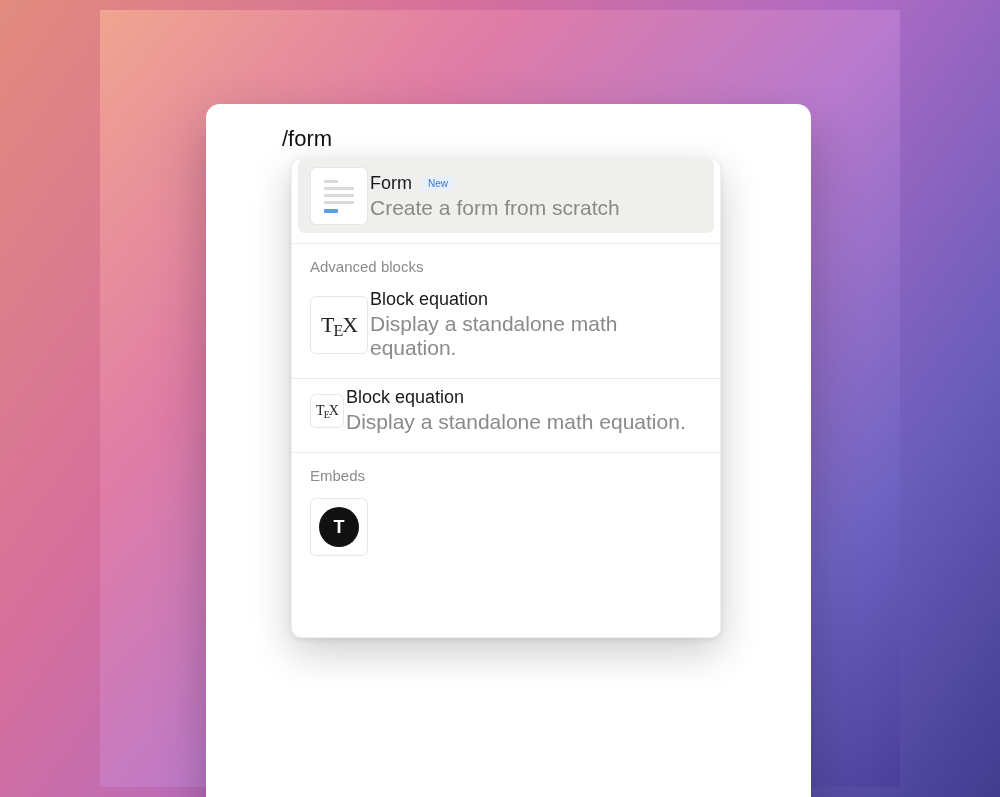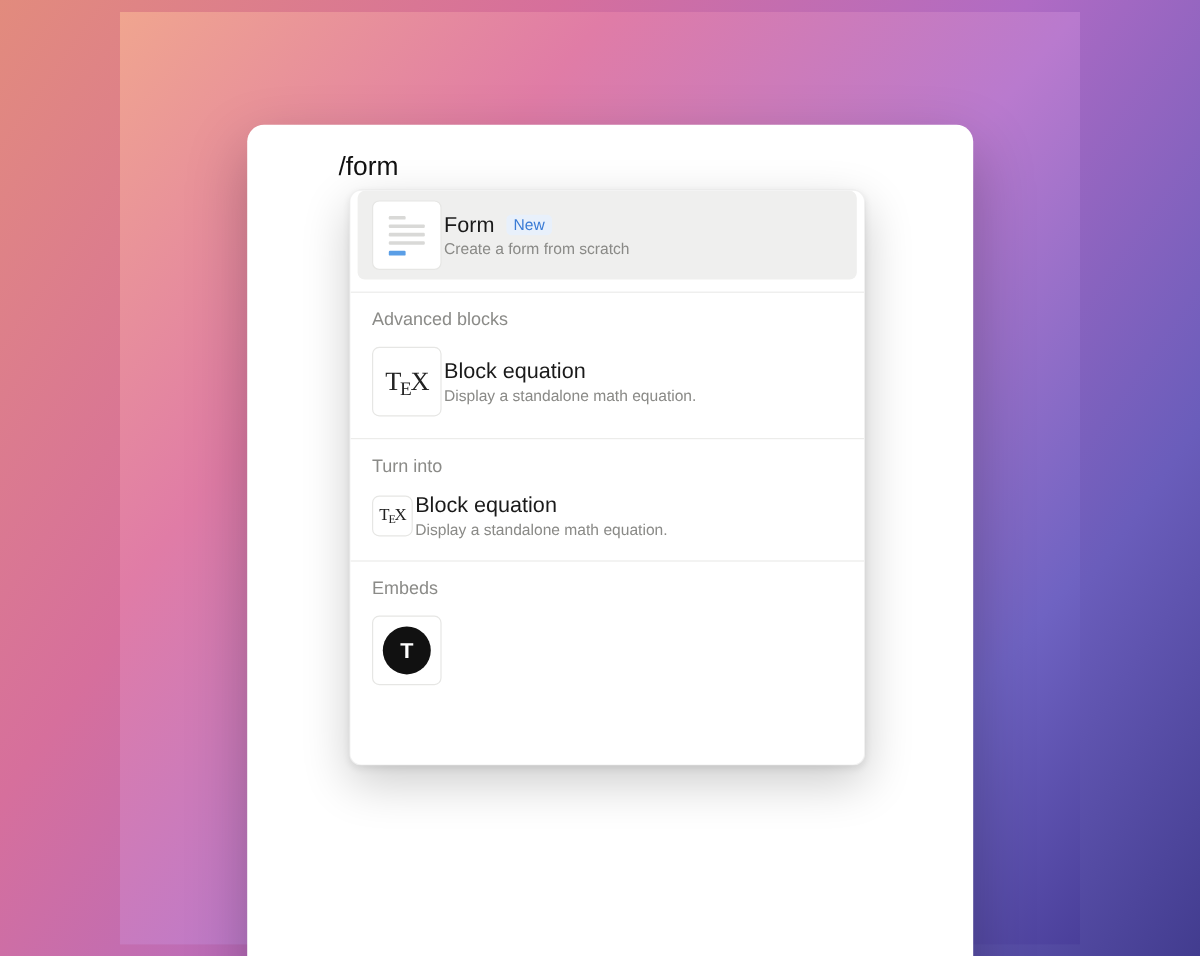--- a/index.html
+++ b/index.html
@@ -88,26 +88,26 @@
     display: flex;
     align-items: center;
     gap: 10px;
   }
   .item-title {
     font-size: 18px;
     color: #1a1a1a;
     font-weight: 450;
   }
   .item-desc {
-    font-size: 13px;
+    font-size: 21px;
     color: #8a8a87;
     margin-top: 2px;
   }
   .badge {
-    font-size: 13px;
+    font-size: 10px;
     color: #3a7bd5;
     background: #e8f0fb;
     padding: 1px 6px;
     border-radius: 4px;
     font-weight: 500;
   }
   .divider {
     height: 1px;
     background: #ececea;
     margin-top: 10px;
@@ -176,21 +176,20 @@
           <span class="tex">T<span class="e">E</span>X</span>
         </div>
         <div>
           <div class="item-title">Block equation</div>
           <div class="item-desc">Display a standalone math equation.</div>
         </div>
       </div>
 
       <div class="divider"></div>
 
-      <div class="section-header">Turn into</div>
 
       <div class="item">
         <div class="thumb small">
           <span class="tex small">T<span class="e">E</span>X</span>
         </div>
         <div>
           <div class="item-title">Block equation</div>
           <div class="item-desc">Display a standalone math equation.</div>
         </div>
       </div>

